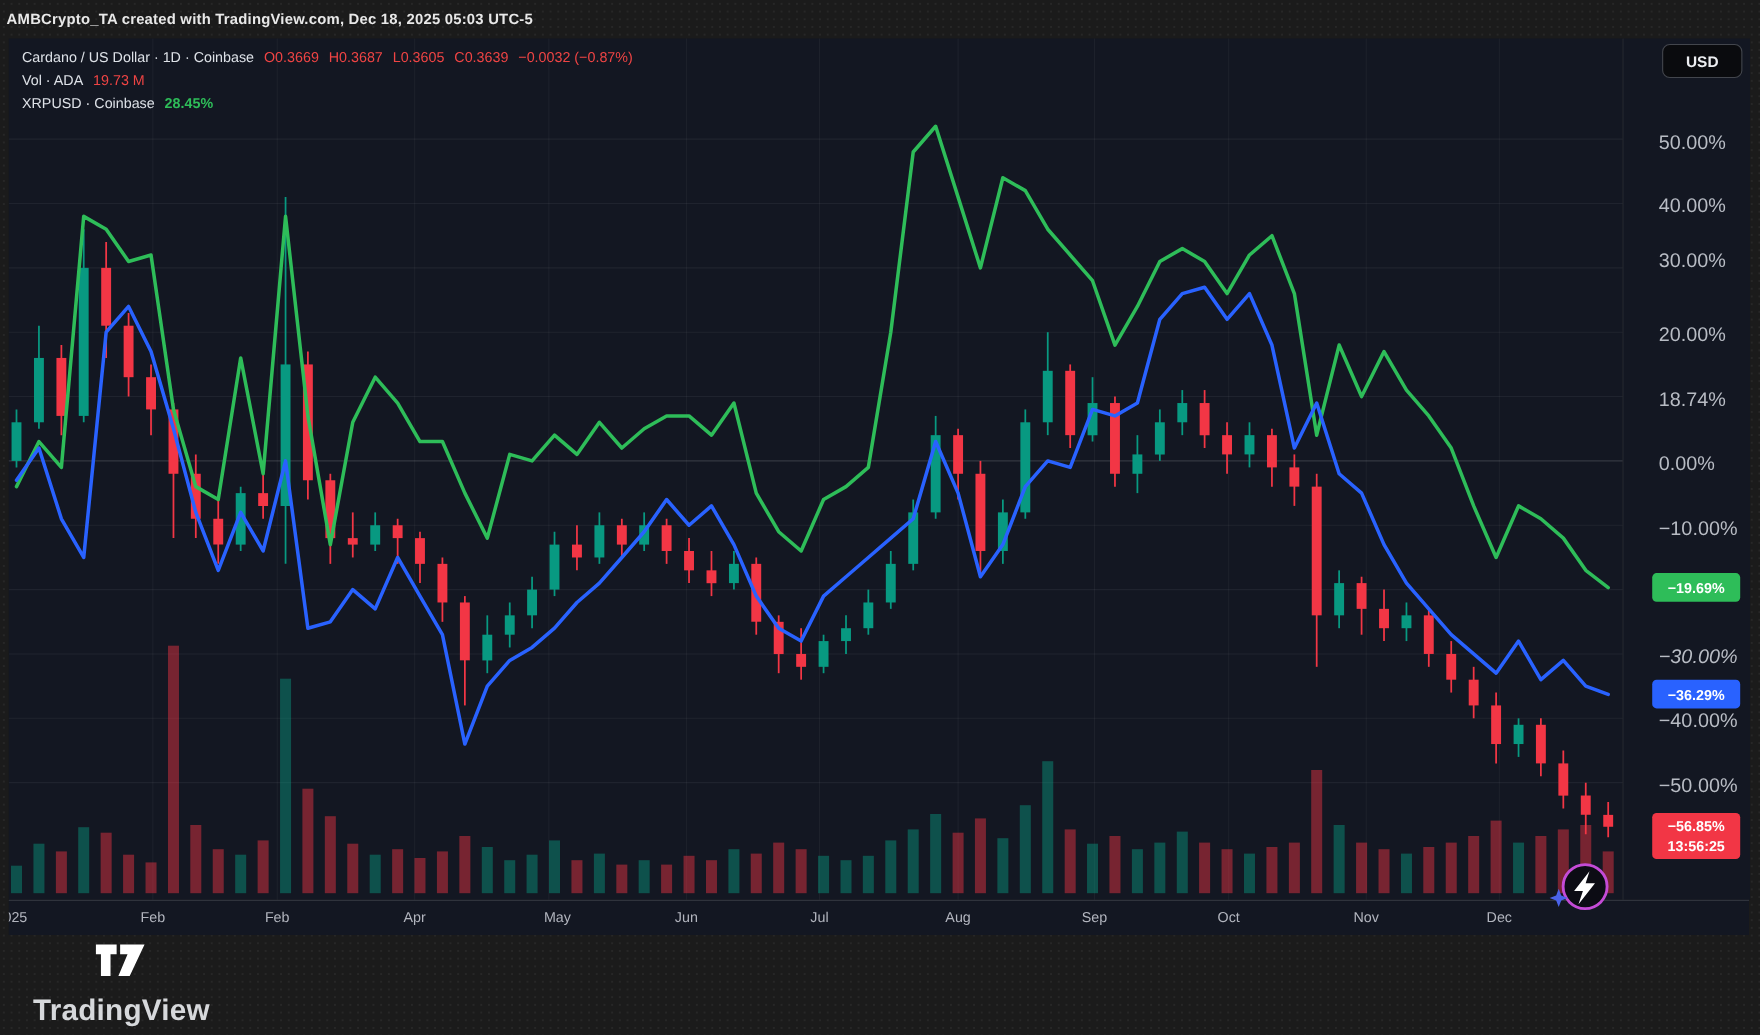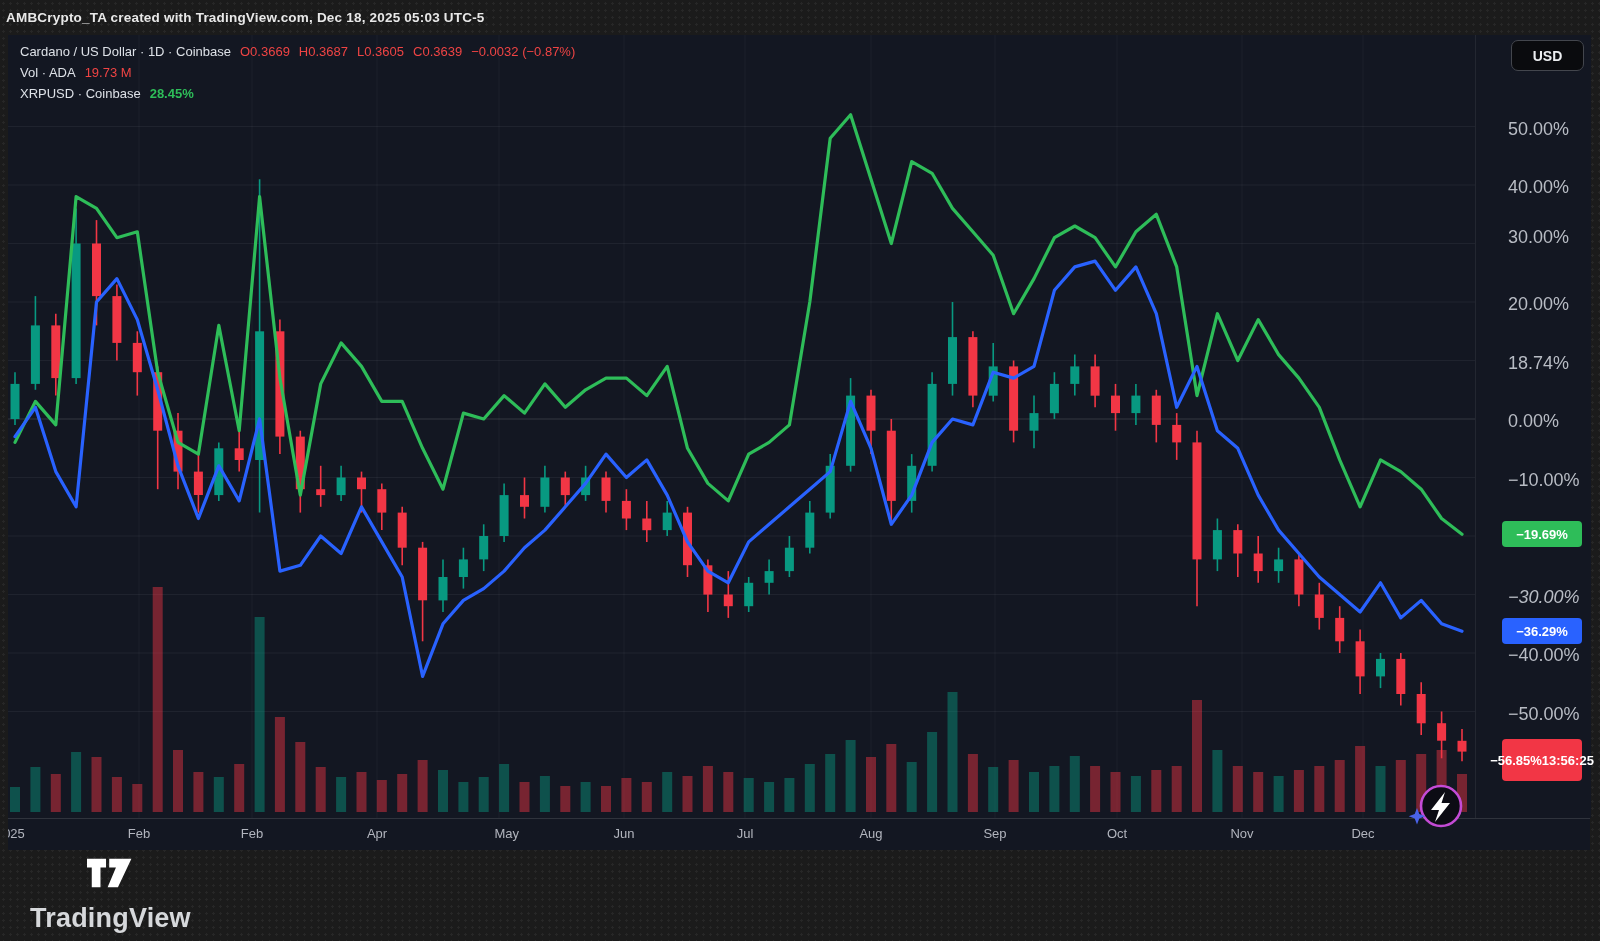--- a/index.html
+++ b/index.html
@@ -24,21 +24,21 @@
   .legend .red{color:#ef4444;}
   .legend .blue{color:#2962FF;font-weight:700;}
   .legend .green{color:#2EBD59;font-weight:700;}
   .usd-button{position:absolute;left:1511px;top:40px;width:71px;height:29px;border-radius:7px;
     background:#0a0b0e;border:1.5px solid #43464d;color:#eceef1;font-size:14px;font-weight:700;
     display:flex;align-items:center;justify-content:center;cursor:pointer;}
   .badge{position:absolute;left:1502px;width:80px;height:26px;border-radius:4px;color:#fff;
     font-size:13px;font-weight:700;display:flex;align-items:center;justify-content:center;}
   .badge.green{background:#2EBD59;top:521px;}
   .badge.blue{background:#2962FF;top:618px;}
-  .badge.red{background:#F23645;top:739px;height:42px;flex-direction:row;line-height:19px;}
+  .badge.red{background:#F23645;top:739px;height:42px;flex-direction:column;line-height:19px;}
   .badge.red .sub{font-weight:700;}
   .footer{position:absolute;left:0;top:849px;width:1600px;height:92px;display:flex;align-items:center;}
   .tv-logo{display:flex;align-items:center;gap:13px;margin-left:30px;cursor:pointer;flex-direction:column;}
   .tv-logo .brand-text{font-size:27px;font-weight:700;color:#d6d8db;letter-spacing:.2px;}
   .lightning{position:absolute;left:1408px;top:780px;}
 </style>
 </head>
 <body>
 
 <div class="topbar">

